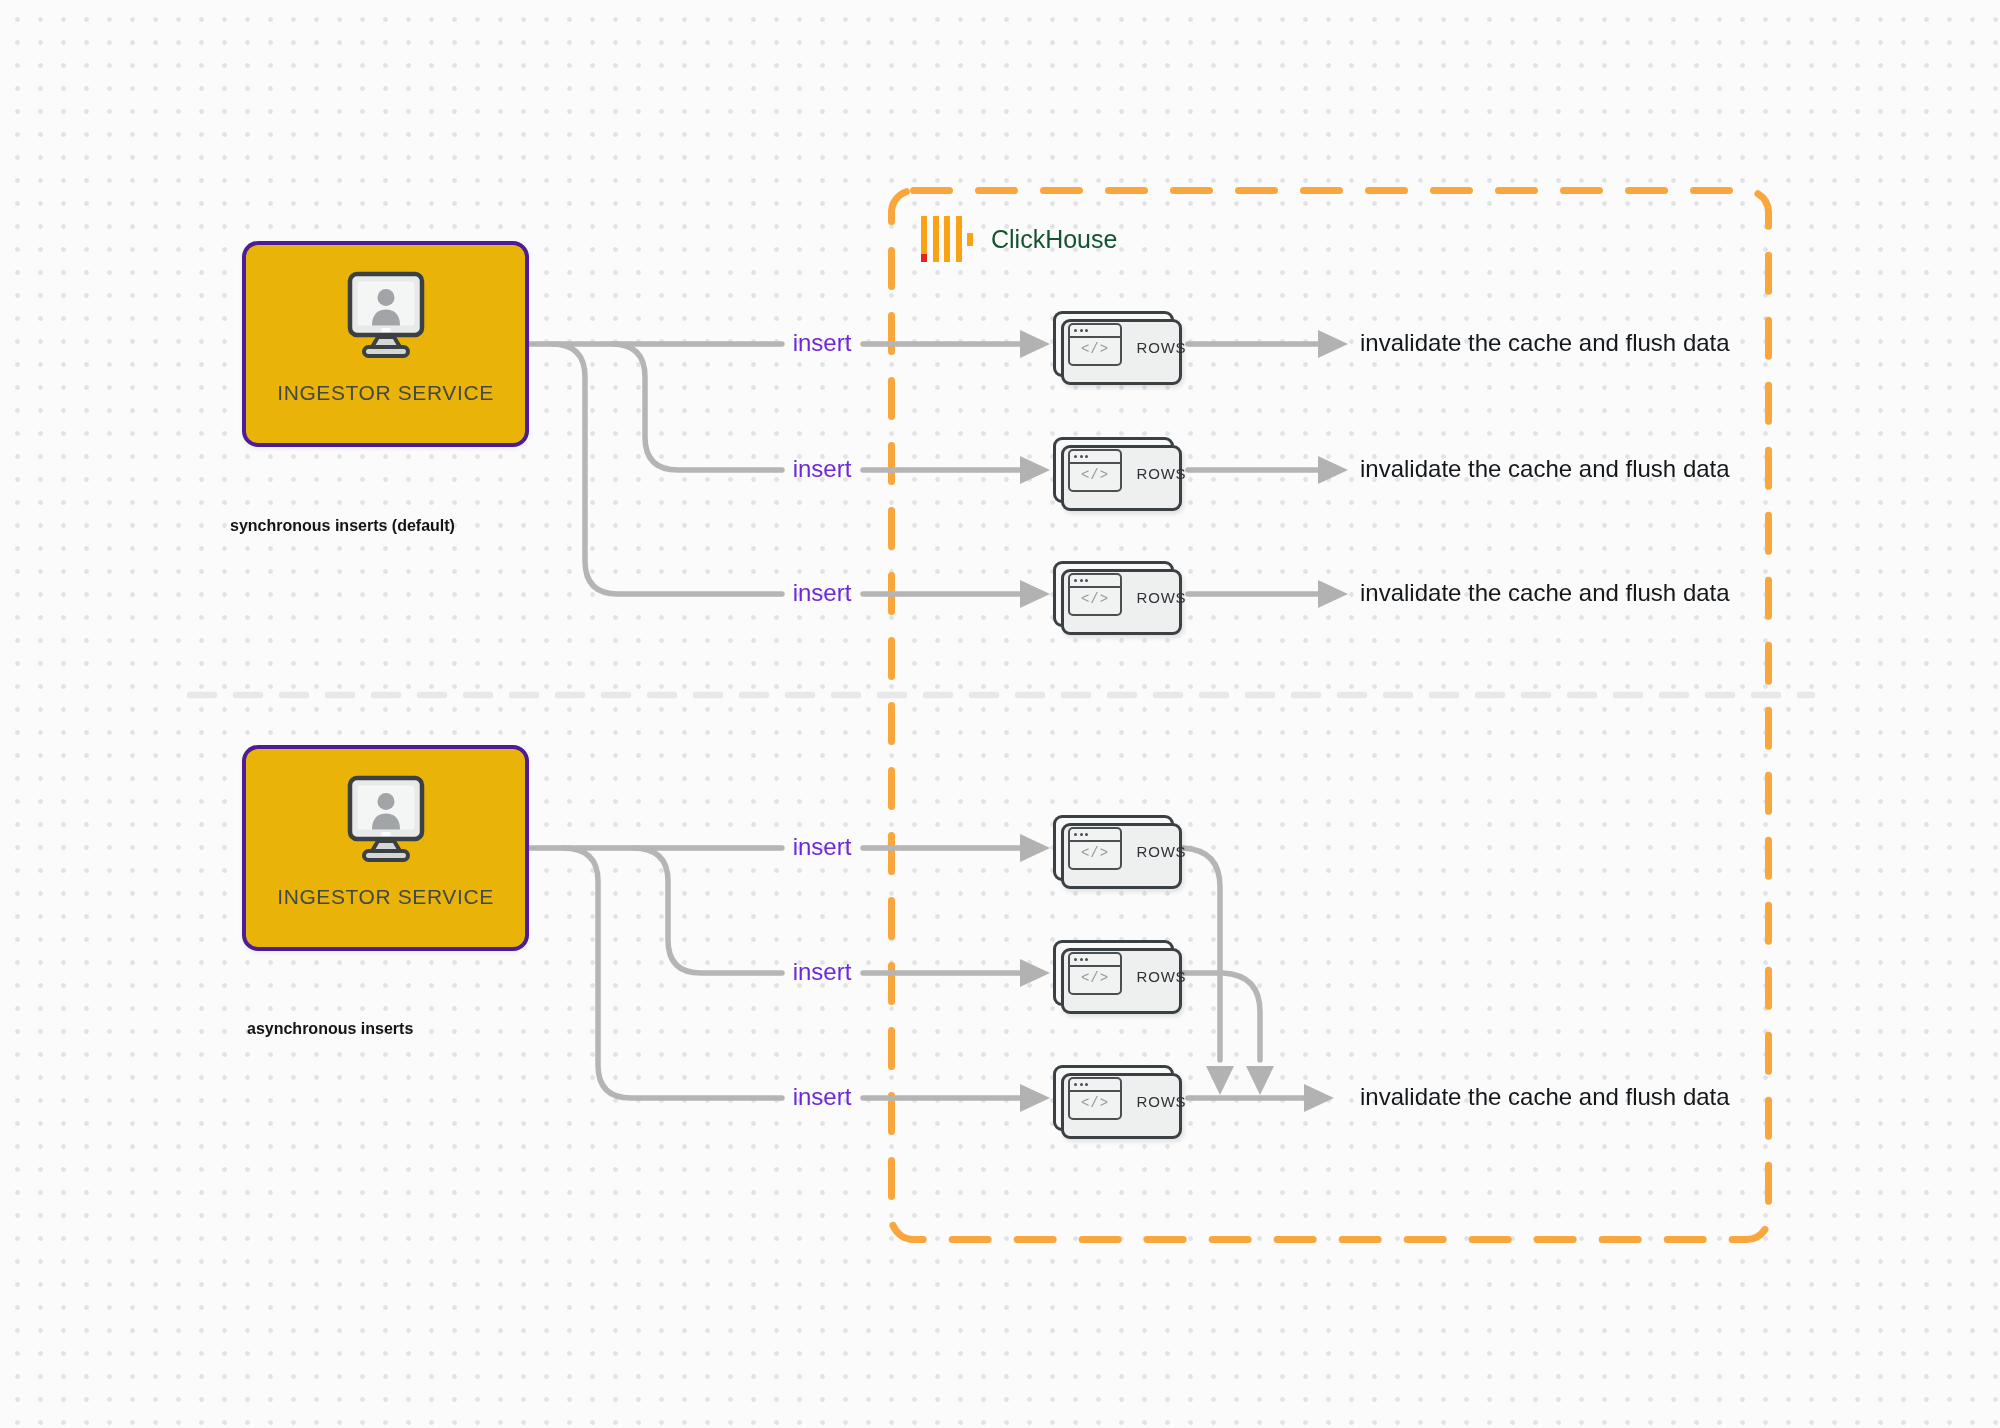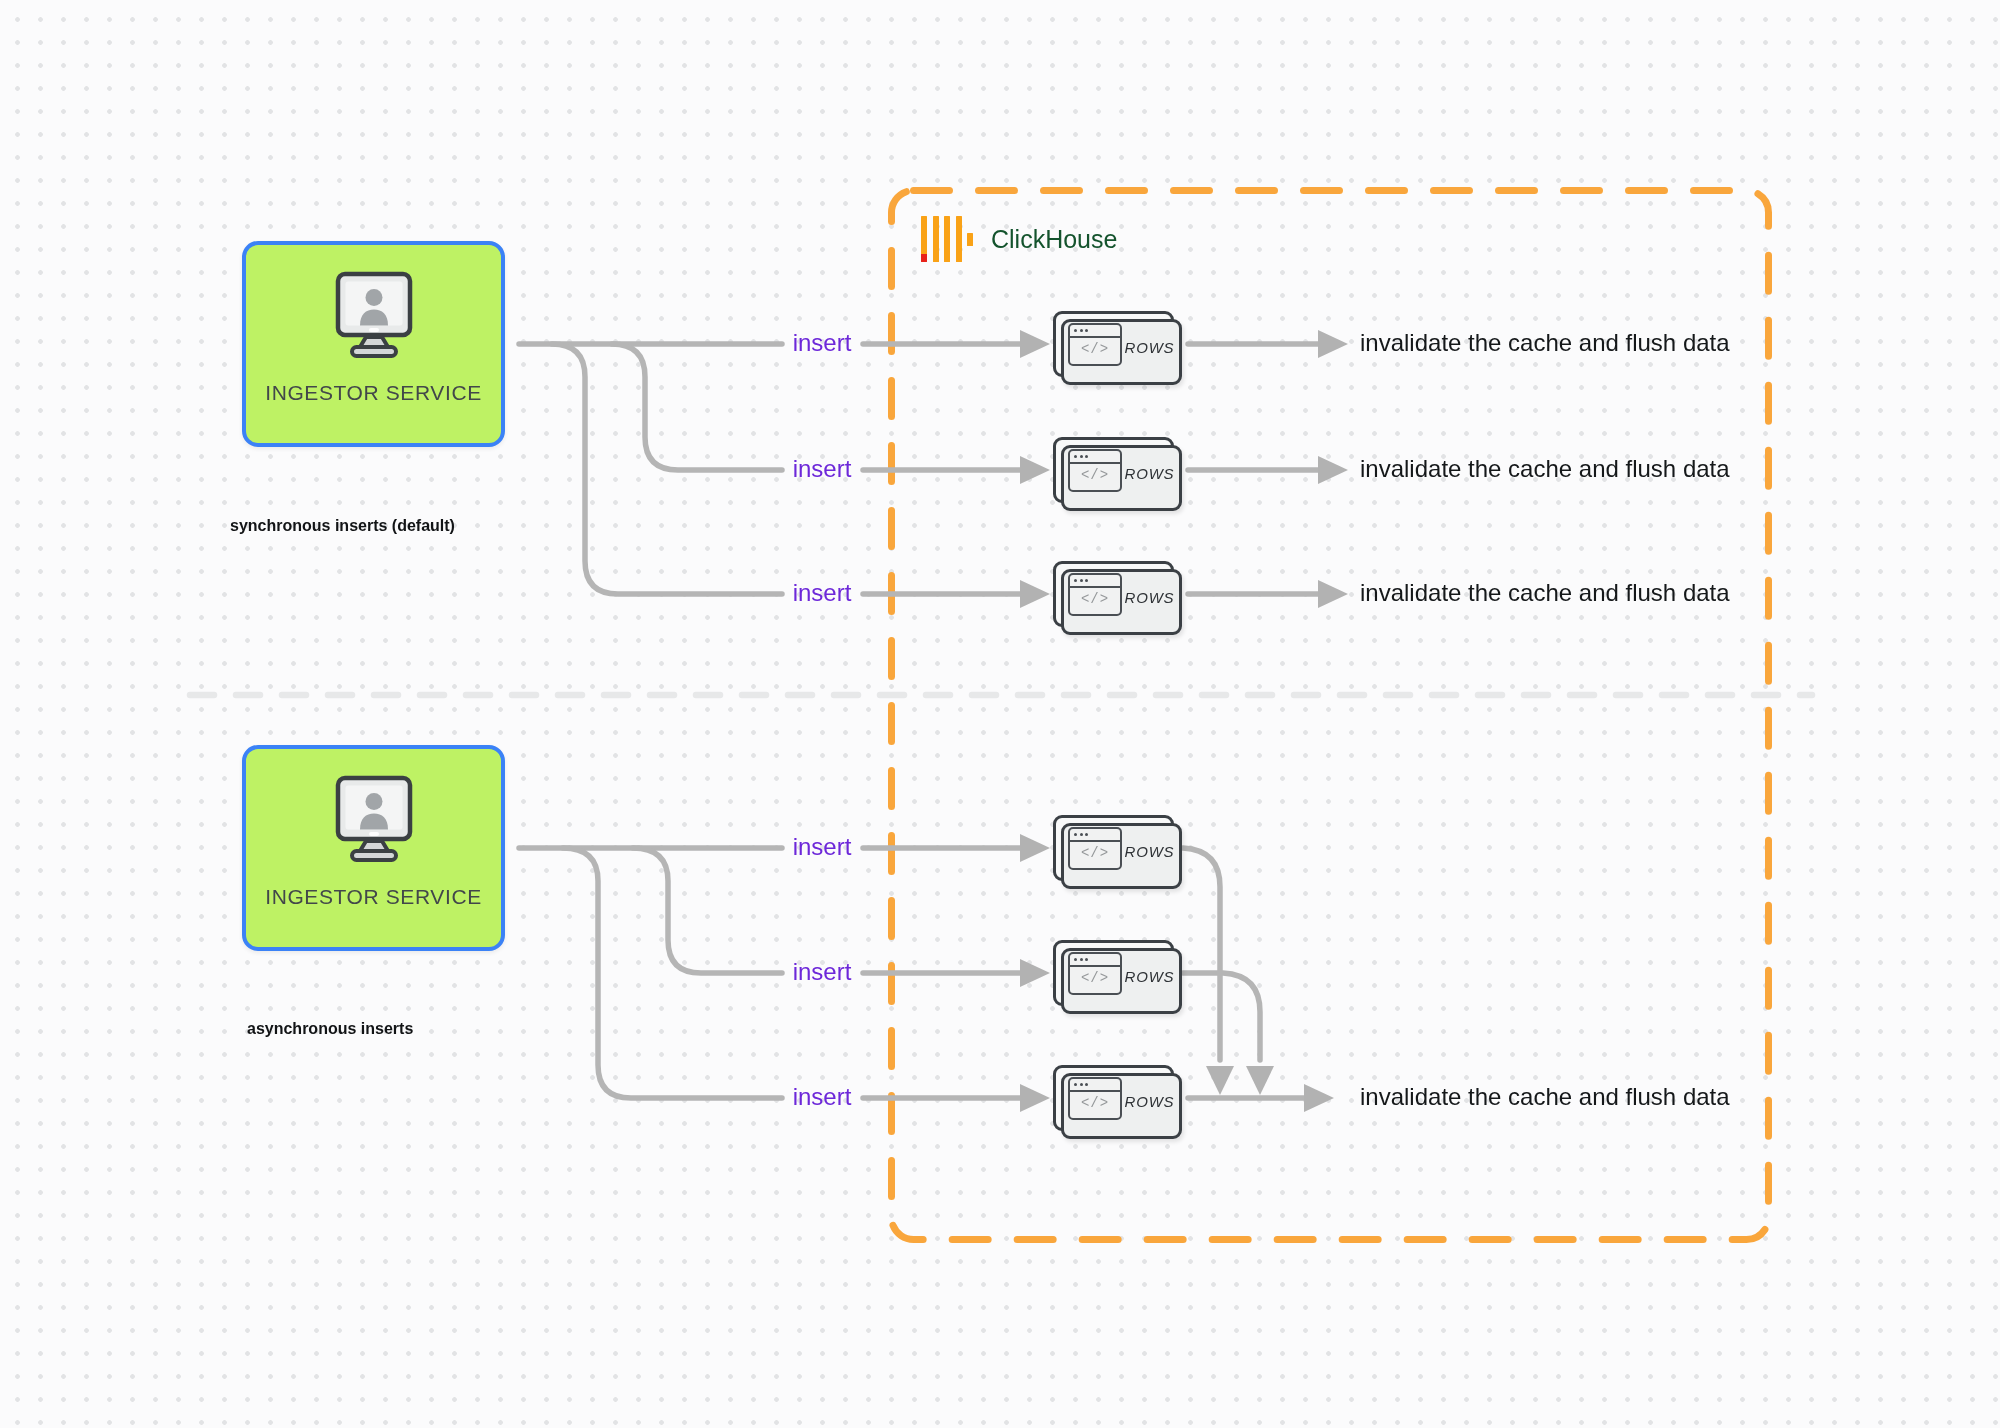--- a/index.html
+++ b/index.html
@@ -8,22 +8,22 @@
     font-family:"Liberation Sans", sans-serif;
     background-color:#fbfbfc;
     background-image:radial-gradient(circle, #e2e3e5 2px, rgba(226,227,229,0) 2.7px);
     background-size:23px 23px;
     background-position:6px 8px;
   }
   svg.layer{position:absolute;left:0;top:0;width:2000px;height:1428px;}
 
   
   .service-box{
-    position:absolute;width:263px;height:206px;
-    background:#bef264;border:4px solid #3b82f6;border-radius:16px;
+    position:absolute;width:287px;height:206px;
+    background:#eab308;border:4px solid #4c1d95;border-radius:16px;
     box-sizing:border-box;display:flex;flex-direction:column;align-items:center;
     box-shadow:0 2px 4px rgba(0,0,0,0.07);
   }
   .service-box .mon{margin-top:26px;}
   .service-label{
     margin-top:14px;font-size:21px;letter-spacing:0.6px;color:#42474a;
   }
   .caption{
     position:absolute;font-size:16px;font-weight:bold;color:#121416;white-space:nowrap;
   }
@@ -51,21 +51,21 @@
     border:2.5px solid #4a4f54;border-radius:5px;background:#f1f2f2;box-sizing:border-box;
   }
   .winicon .head{height:11px;border-bottom:2.5px solid #4a4f54;display:flex;align-items:center;padding-left:4px;}
   .winicon .head i{width:3px;height:3px;border-radius:50%;background:#4a4f54;margin-right:2.5px;}
   .winicon .glyph{
     display:block;text-align:center;margin-top:3px;
     font-family:"Liberation Mono", monospace;font-size:14px;color:#96999b;letter-spacing:1px;
   }
   .rows-label{
     position:absolute;left:66px;top:0;width:55px;height:66px;display:flex;align-items:center;justify-content:center;
-    font-size:15px;font-style:italic;font-weight:500;letter-spacing:0.8px;color:#2e3236;
+    font-size:15px;font-weight:500;letter-spacing:0.8px;color:#2e3236;padding-left:12px;
   }
 
   
   .insert-label{
     position:absolute;width:120px;text-align:center;font-size:24px;color:#6d28d9;z-index:4;
   }
   .result-label{
     position:absolute;font-size:24px;color:#15181a;white-space:nowrap;z-index:4;
   }
 </style>

